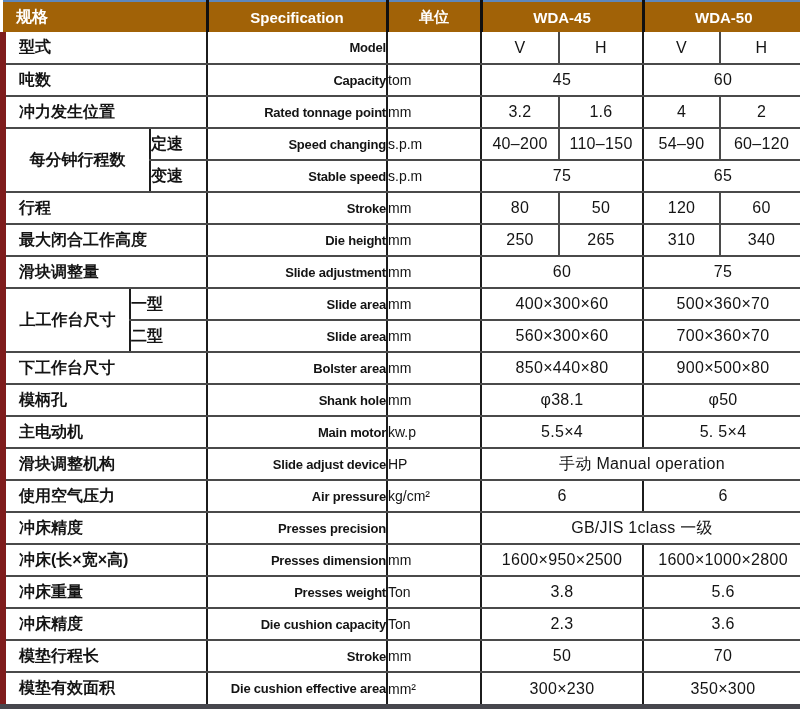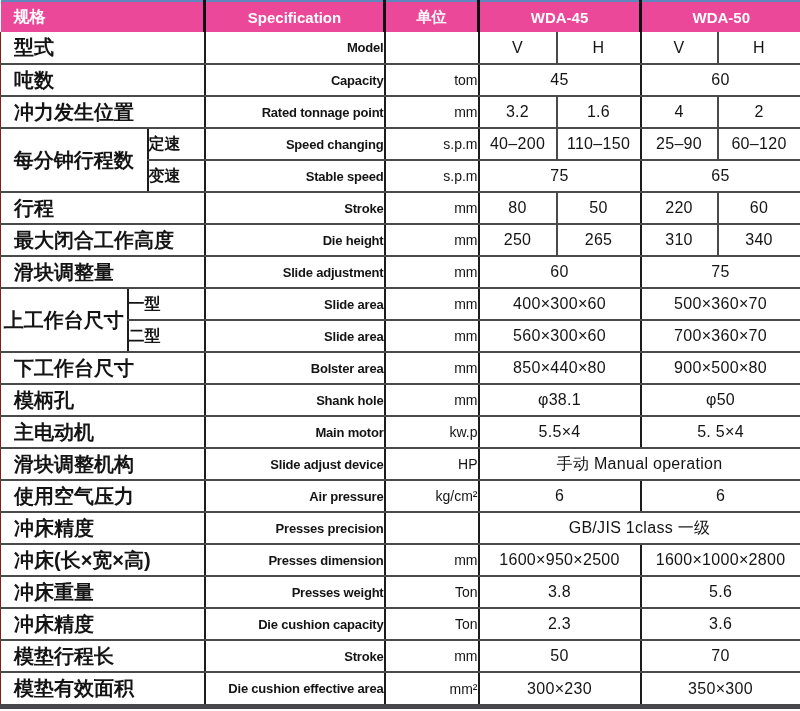--- a/index.html
+++ b/index.html
@@ -3,37 +3,37 @@
 <meta charset="utf-8">
 <style>
   html,body{margin:0;padding:0;background:#ffffff;}
   body{width:800px;height:711px;overflow:hidden;
        font-family:"Liberation Sans","DejaVu Sans",sans-serif;color:#141414;}
   table{border-collapse:collapse;table-layout:fixed;width:800px;}
   td,th{padding:0;vertical-align:middle;overflow:hidden;white-space:nowrap;}
 
   
   thead tr{height:31px;}
-  thead th{background:#ec4899;color:#ffffff;font-weight:bold;font-size:15px;
+  thead th{background:#a16207;color:#ffffff;font-weight:bold;font-size:15px;
            text-align:center;border-top:2px solid #5d87bd;}
   thead th.h-first{text-align:left;padding-left:13px;font-size:16px;}
   thead th + th{border-left:3px solid #101010;margin-top:22px;}
 
   
   tbody tr{height:32px;}
   tbody td{border-bottom:2px solid #4a4a4a;}
   tbody tr:last-child td{border-bottom:none;}
 
-  td.cn{font-weight:bold;font-size:20px;text-align:left;padding-left:13px;
-        border-left:1px solid #7f1d1d;}
+  td.cn{font-weight:bold;font-size:16px;text-align:left;padding-left:13px;
+        border-left:6px solid #7f1d1d;}
   td.cn.ctr{text-align:center;padding-left:0;}
   td.sub{font-weight:bold;font-size:16px;text-align:left;}
   td.en{font-weight:bold;font-size:13px;text-align:right;padding-left:8px;
         letter-spacing:-0.2px;}
-  td.unit{font-size:14px;text-align:right;}
+  td.unit{font-size:14px;text-align:left;}
   td.val{font-size:16px;text-align:center;letter-spacing:0.3px;}
 
   .bl-strong{border-left:2px solid #1c1c1c;}
   .bl-mid{border-left:2px solid #4a4a4a;}
   .edge-r{border-right:2px solid #1c1c1c;}
 
   .bottom-bar{width:800px;height:5px;background:#47474d;}
 </style>
 </head>
 <body>
@@ -85,37 +85,37 @@
       <td class="val bl-strong">4</td>
       <td class="val bl-mid edge-r">2</td>
     </tr>
     <tr>
       <td colspan="2" rowspan="2" class="cn ctr">每分钟行程数</td>
       <td class="sub bl-strong">定速</td>
       <td class="en bl-strong">Speed changing</td>
       <td class="unit bl-strong">s.p.m</td>
       <td class="val bl-strong">40–200</td>
       <td class="val bl-mid">110–150</td>
-      <td class="val bl-strong">25–90</td>
+      <td class="val bl-strong">54–90</td>
       <td class="val bl-mid edge-r">60–120</td>
     </tr>
     <tr>
       <td class="sub bl-strong">变速</td>
       <td class="en bl-strong">Stable speed</td>
       <td class="unit bl-strong">s.p.m</td>
       <td colspan="2" class="val bl-strong">75</td>
       <td colspan="2" class="val bl-strong edge-r">65</td>
     </tr>
     <tr>
       <td colspan="3" class="cn">行程</td>
       <td class="en bl-strong">Stroke</td>
       <td class="unit bl-strong">mm</td>
       <td class="val bl-strong">80</td>
       <td class="val bl-mid">50</td>
-      <td class="val bl-strong">220</td>
+      <td class="val bl-strong">120</td>
       <td class="val bl-mid edge-r">60</td>
     </tr>
     <tr>
       <td colspan="3" class="cn">最大闭合工作高度</td>
       <td class="en bl-strong">Die height</td>
       <td class="unit bl-strong">mm</td>
       <td class="val bl-strong">250</td>
       <td class="val bl-mid">265</td>
       <td class="val bl-strong">310</td>
       <td class="val bl-mid edge-r">340</td>

